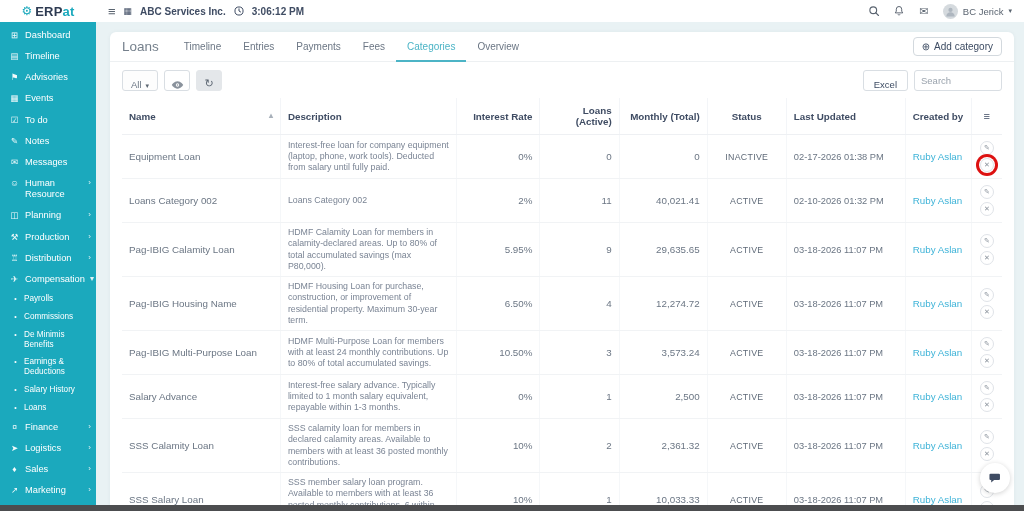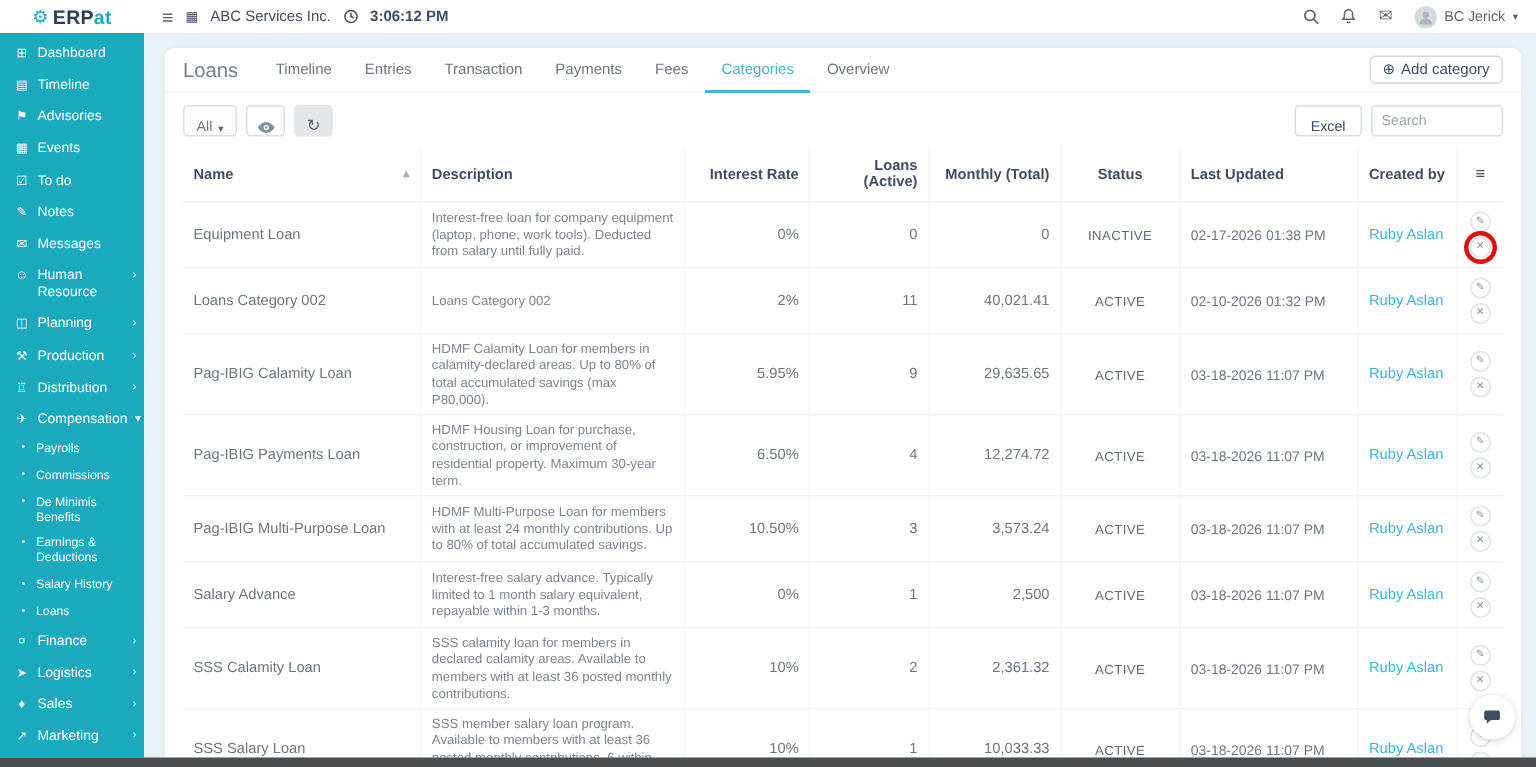--- a/index.html
+++ b/index.html
@@ -8,21 +8,21 @@
 
   
   .logo-area { position:absolute; top:0; left:0; width:96px; height:22px; background:#fff; display:flex; align-items:center; justify-content:center; gap:3px; z-index:3; }
   .logo-gear { color:#1ba9bd; font-size:12px; line-height:1; }
   .logo-text { font-size:13px; font-weight:bold; color:#2e3b52; letter-spacing:.2px; }
   .logo-text .accent { color:#1ba9bd; }
   .topbar { position:absolute; top:0; left:96px; right:0; height:22px; background:#fff; display:flex; align-items:center; padding:0 12px; z-index:2; }
   .tb-left { display:flex; align-items:center; gap:8px; }
   .menu-toggle { color:#5a6470; font-size:13px; line-height:1; cursor:pointer; }
   .building-ic { color:#3f4c63; font-size:9px; line-height:1; }
-  .company { font-size:10px; font-weight:normal; color:#3f4c63; }
+  .company { font-size:10px; font-weight:bold; color:#3f4c63; }
   .clock-svg { width:10px; height:10px; }
   .time { font-size:10px; font-weight:bold; color:#3f4c63; }
   .tb-right { margin-left:auto; display:flex; align-items:center; gap:13px; }
   .tb-ic { width:12px; height:12px; display:flex; align-items:center; justify-content:center; cursor:pointer; }
   .mail-glyph { color:#5a6470; font-size:11px; line-height:1; }
   .user-chip { display:flex; align-items:center; gap:5px; cursor:pointer; }
   .avatar { width:15px; height:15px; border-radius:50%; background:#d5dade; display:flex; align-items:center; justify-content:center; overflow:hidden; }
   .user-name { font-size:9.5px; color:#5a6470; }
   .caret { font-size:7px; color:#5a6470; }
 
@@ -271,21 +271,20 @@
   <div class="card">
 
     <div class="card-header">
       <span class="page-title">Loans</span>
       <div class="tabs">
 
           <span class="tab">Timeline</span>
 
           <span class="tab">Entries</span>
 
-          <span class="tab">Transaction</span>
 
           <span class="tab">Payments</span>
 
           <span class="tab">Fees</span>
 
           <span class="tab active">Categories</span>
 
           <span class="tab">Overview</span>
 
         </div>
@@ -396,21 +395,21 @@
             <td><span class="link">Ruby Aslan</span></td>
             <td>
               <div class="actions">
                 <button class="act-btn">✎</button>
                 <button class="act-btn">✕</button>
               </div>
             </td>
           </tr>
 
           <tr>
-            <td>Pag-IBIG Payments Loan</td>
+            <td>Pag-IBIG Housing Name</td>
             <td class="desc">HDMF Housing Loan for purchase, construction, or improvement of residential property. Maximum 30-year term.</td>
             <td class="col-r">6.50%</td>
             <td class="col-r">4</td>
             <td class="col-r">12,274.72</td>
             <td class="col-c status">ACTIVE</td>
             <td class="date">03-18-2026 11:07 PM</td>
             <td><span class="link">Ruby Aslan</span></td>
             <td>
               <div class="actions">
                 <button class="act-btn">✎</button>

